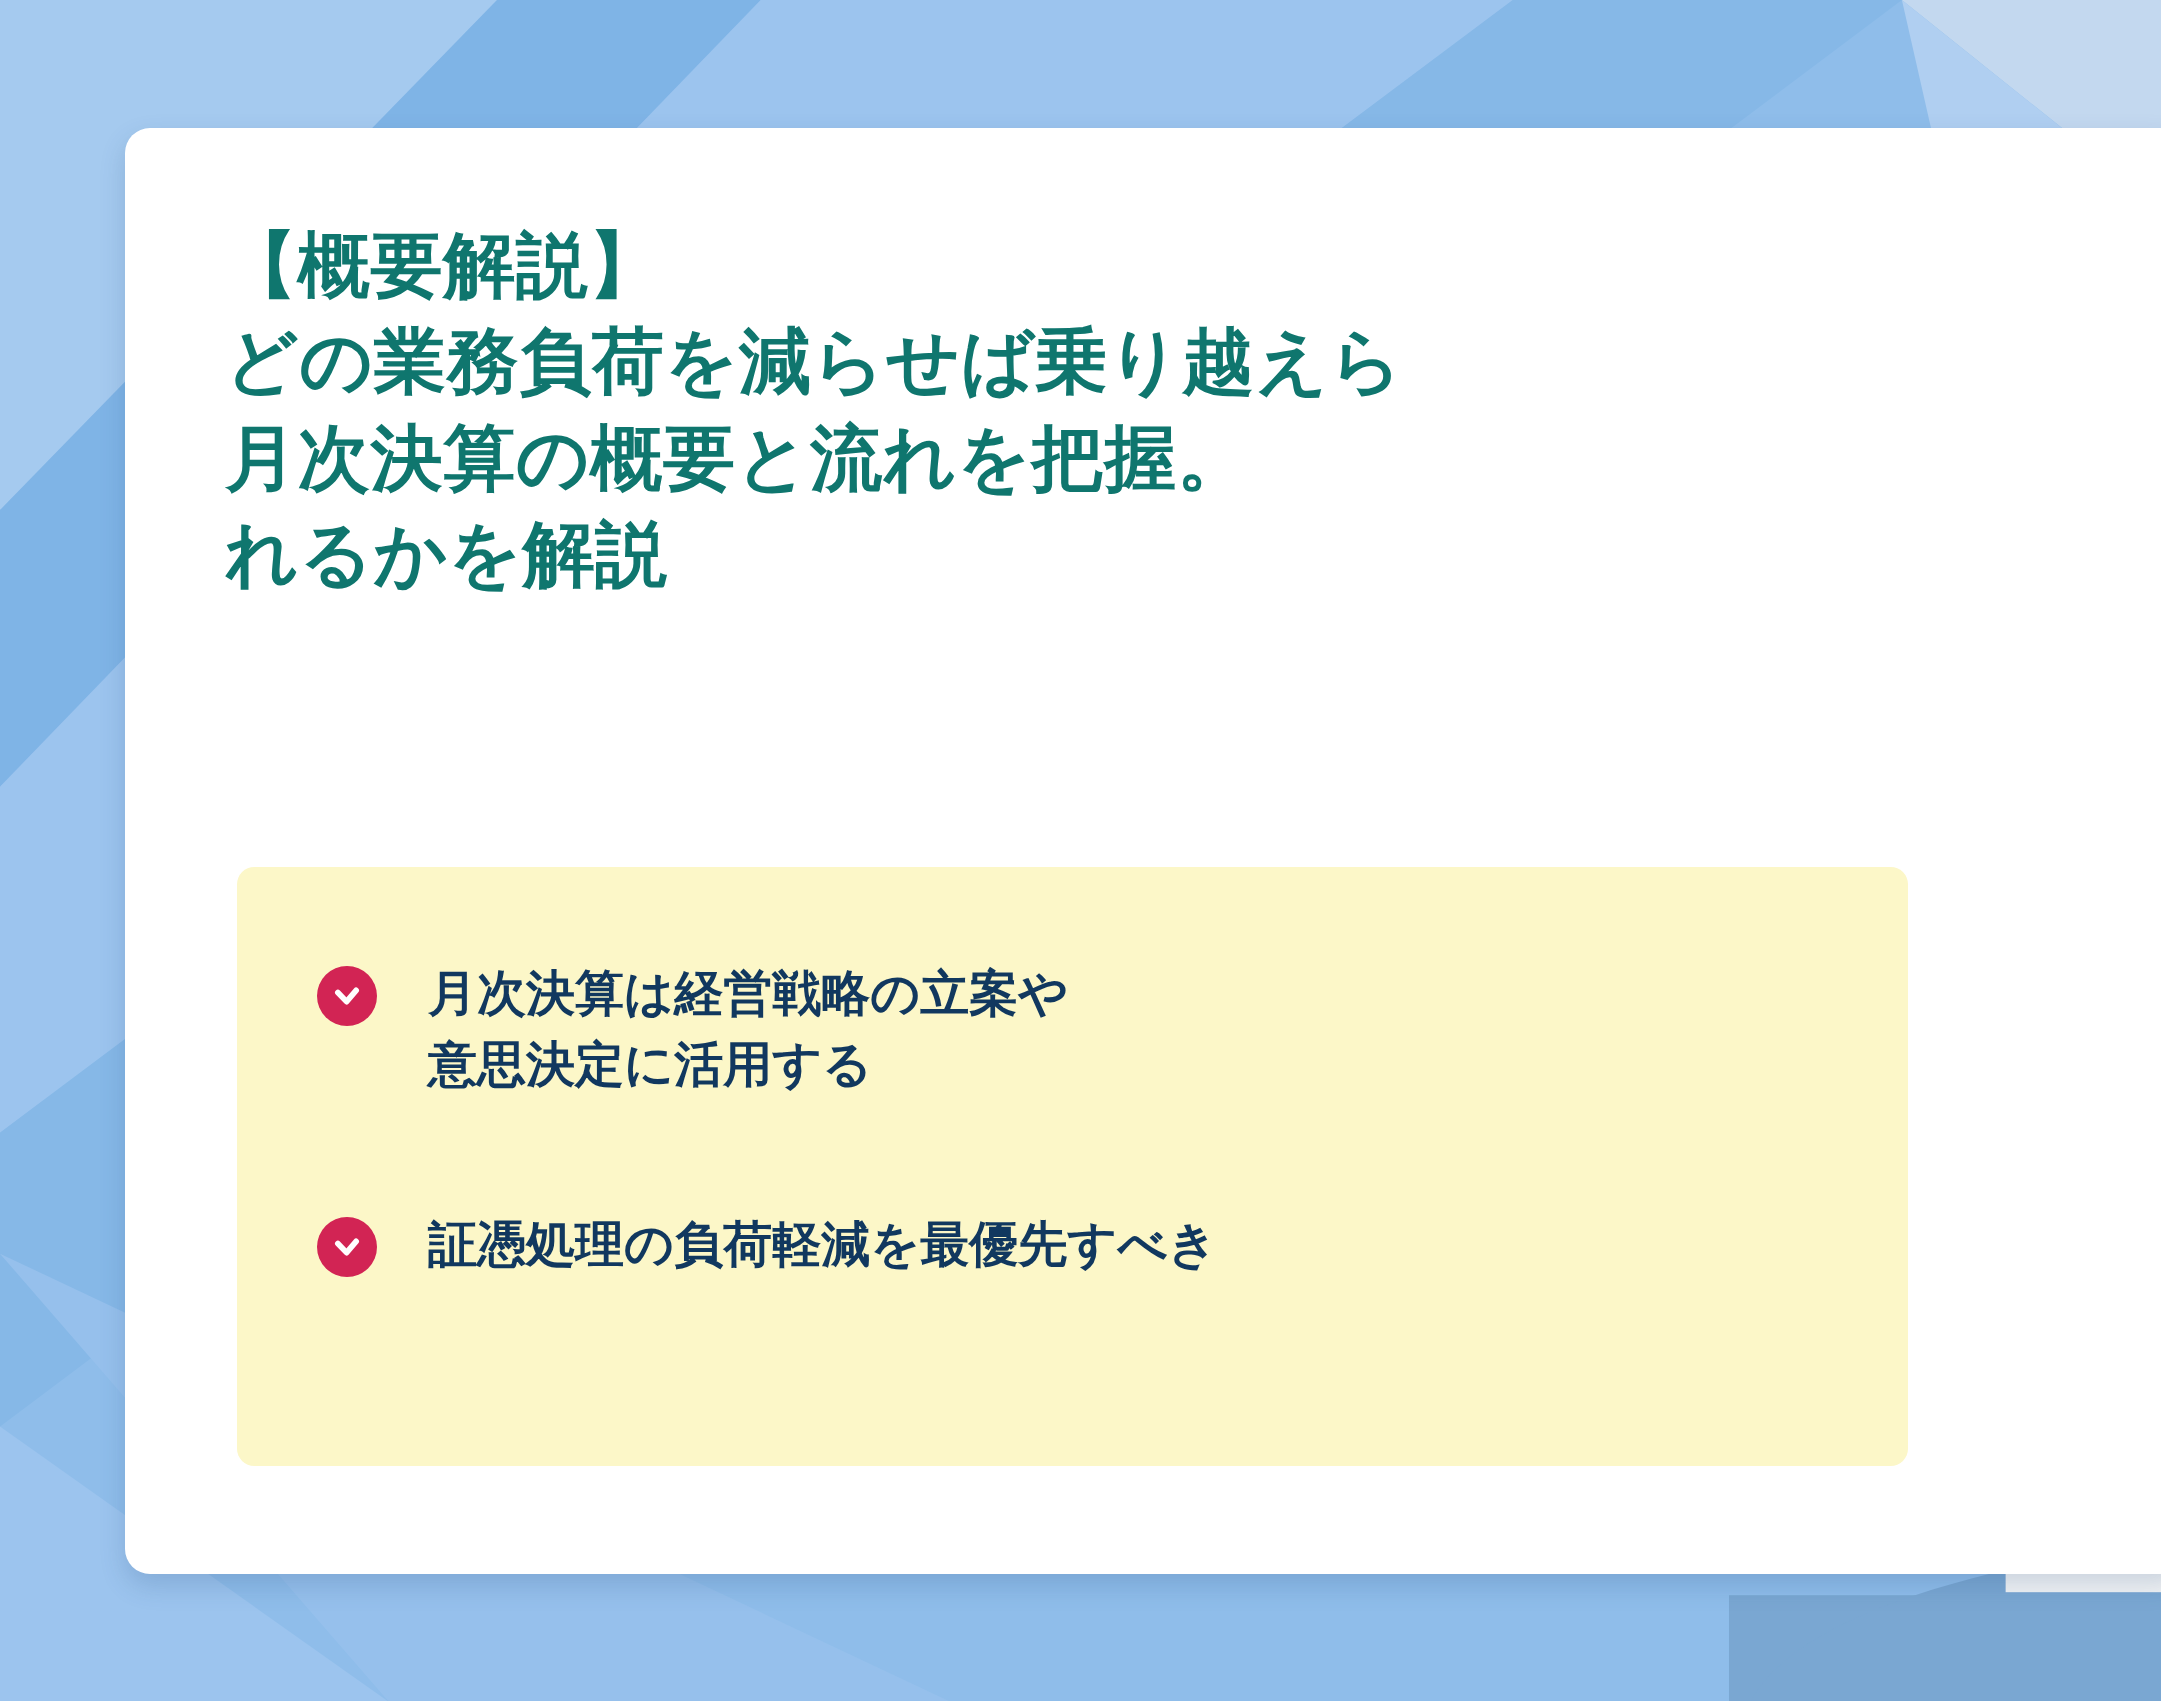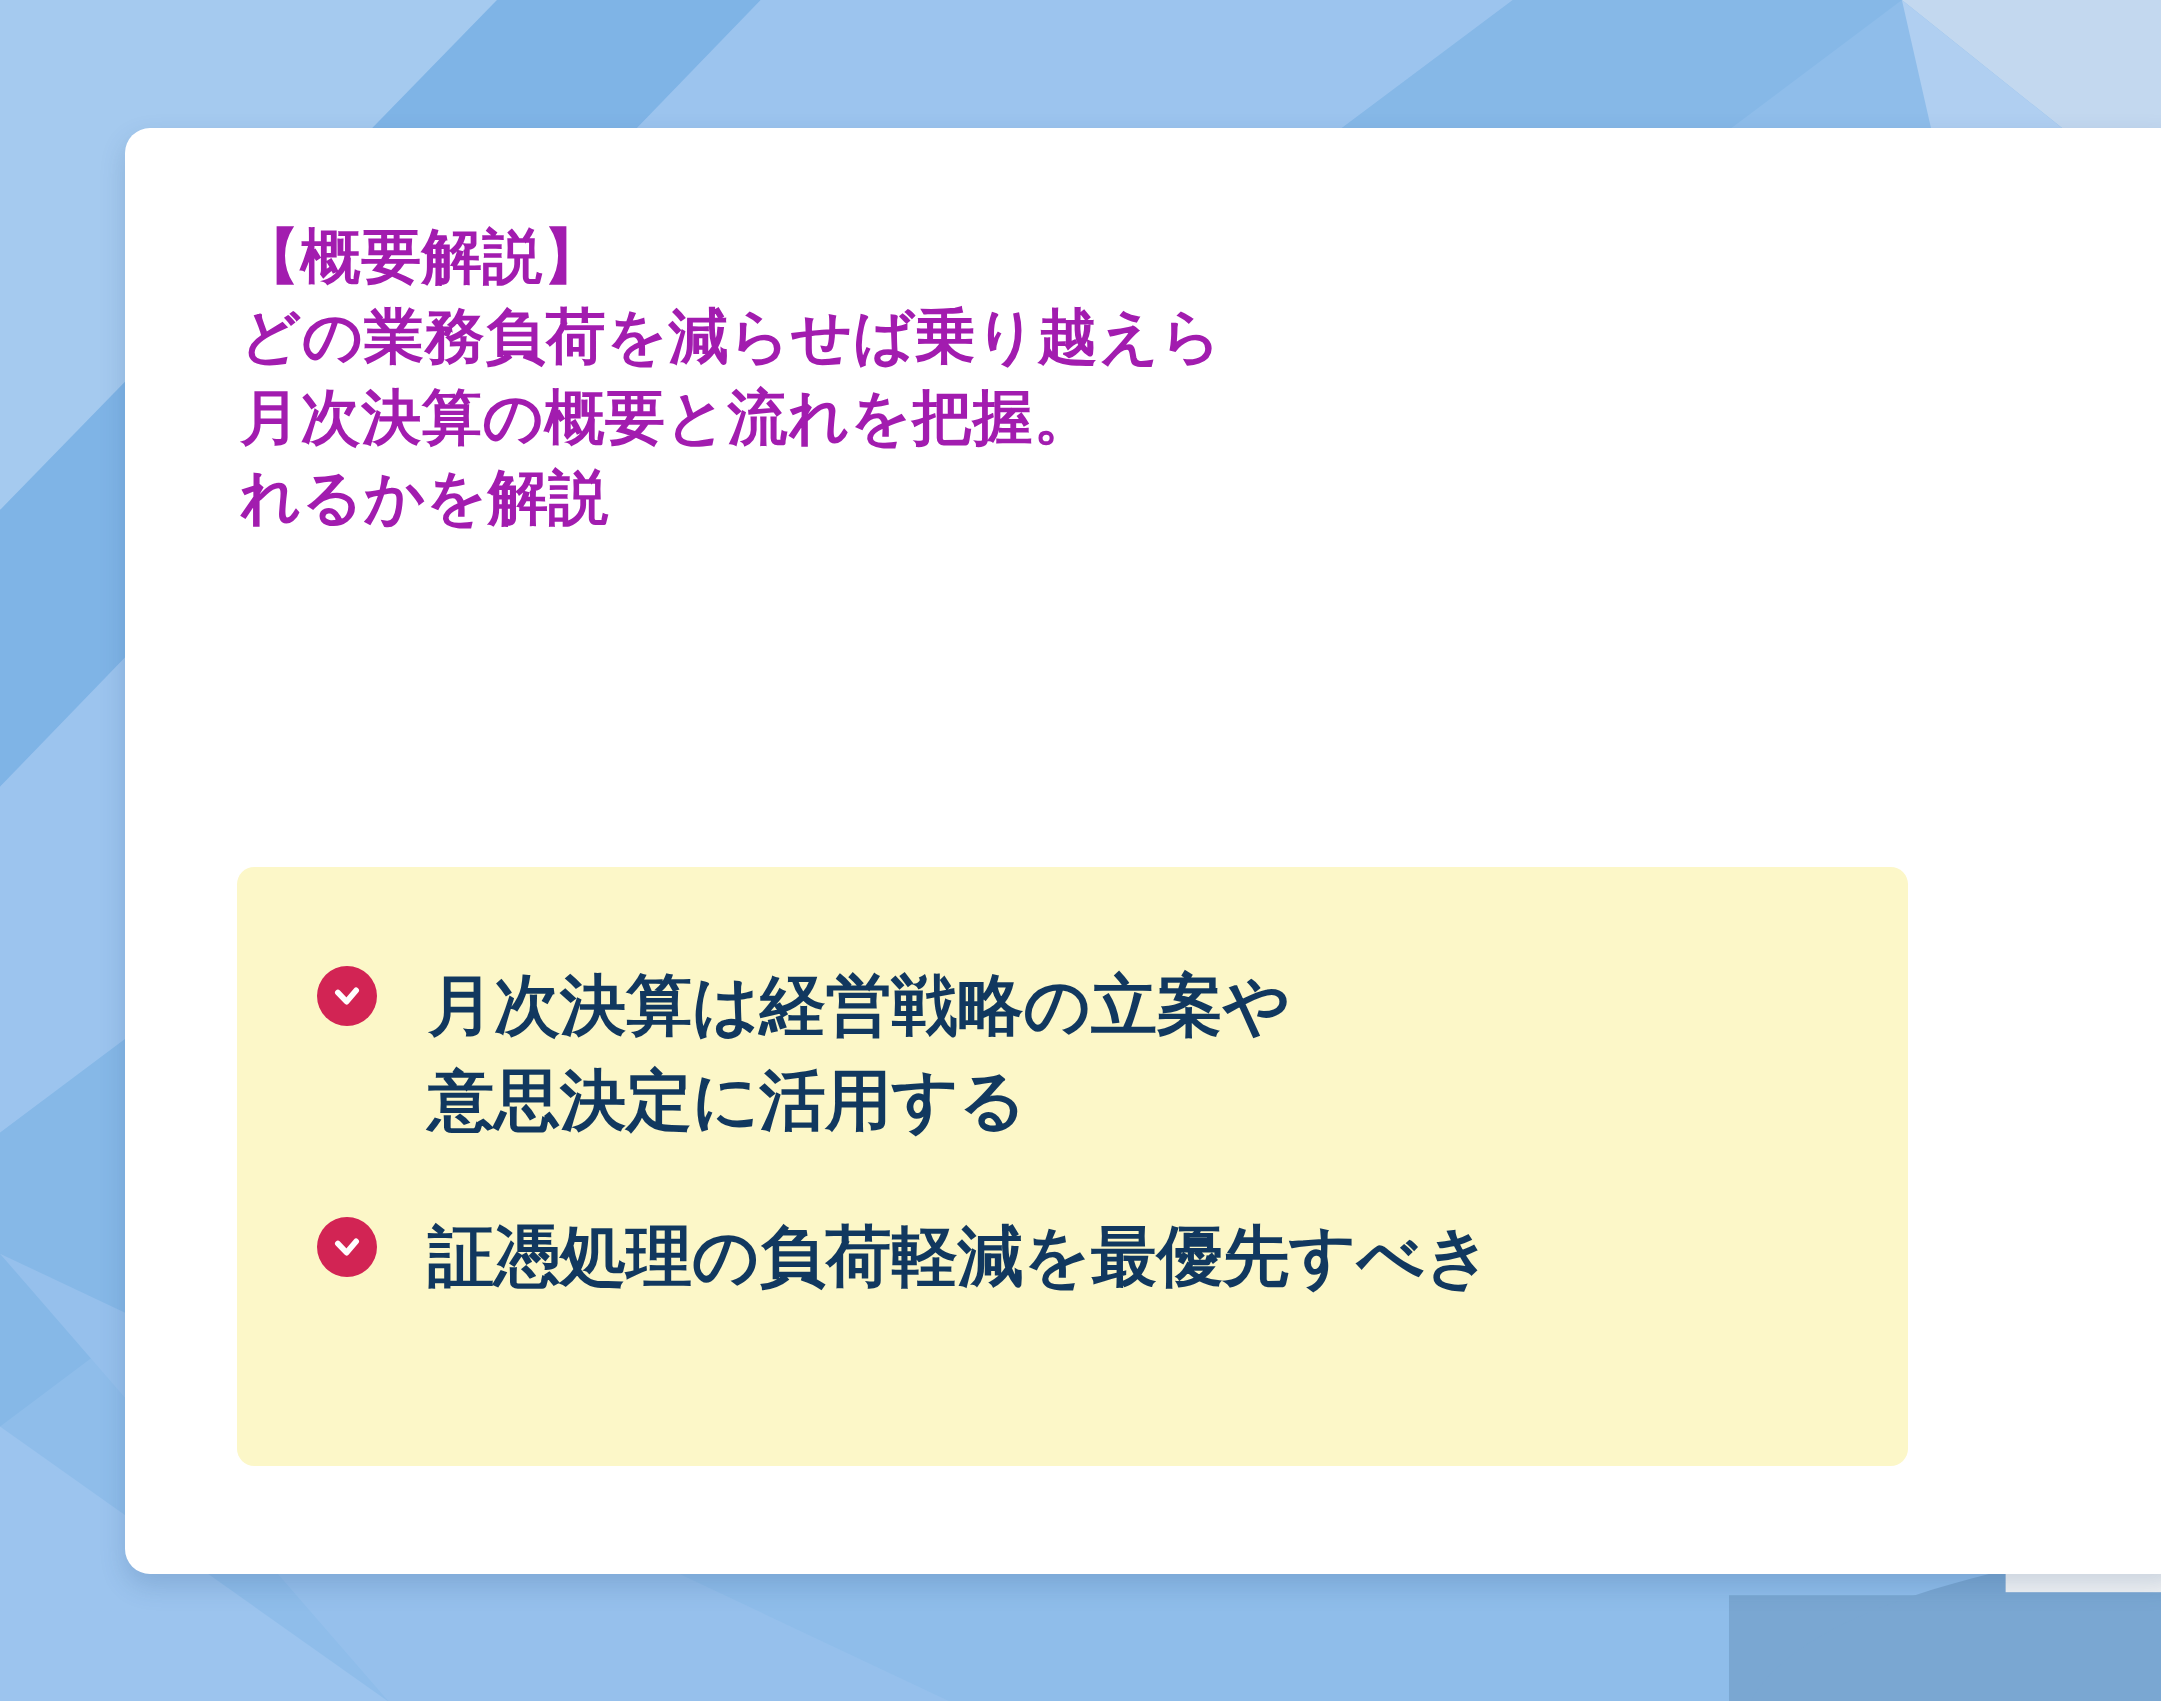--- a/index.html
+++ b/index.html
@@ -22,24 +22,24 @@
     left:125px; top:128px;
     width:2060px; height:1446px;
     background:#ffffff;
     border-radius:25px;
     box-shadow:0 11.2px 26px rgba(40,80,130,0.20);
     z-index:5;
   }
 
   .headline {
     position:absolute;
-    left:115px; top:89px;
+    left:100px; top:89px;
     width:1807px;
-    color:#a21caf;
-    font-size:60px;
+    color:#0f766e;
+    font-size:72px;
     font-weight:700;
     line-height:1.34;
     letter-spacing:0.01em;
   }
   .headline .ln { display:block; white-space:nowrap; }
 
   .callout {
     position:absolute;
     left:112px; top:739px;
     width:1671px; height:599px;
@@ -62,21 +62,21 @@
     background:#d22454;
     flex:0 0 60px;
     position:relative;
     margin-top:7.8px;
   }
   .check-badge svg { position:absolute; left:50%; top:50%; transform:translate(-50%,-50%); }
 
   .bullet-text {
     margin-left:51px;
     color:#11385f;
-    font-size:66px;
+    font-size:49px;
     font-weight:700;
     line-height:1.44;
   }
   .bullet-text .bln { display:block; white-space:nowrap; }
 </style>
 </head>
 <body>
 
 <svg id="bg" viewBox="0 0 7498 3937" preserveAspectRatio="none">
   <rect x="0" y="0" width="7498" height="3937" fill="#8fbdea"></rect>

